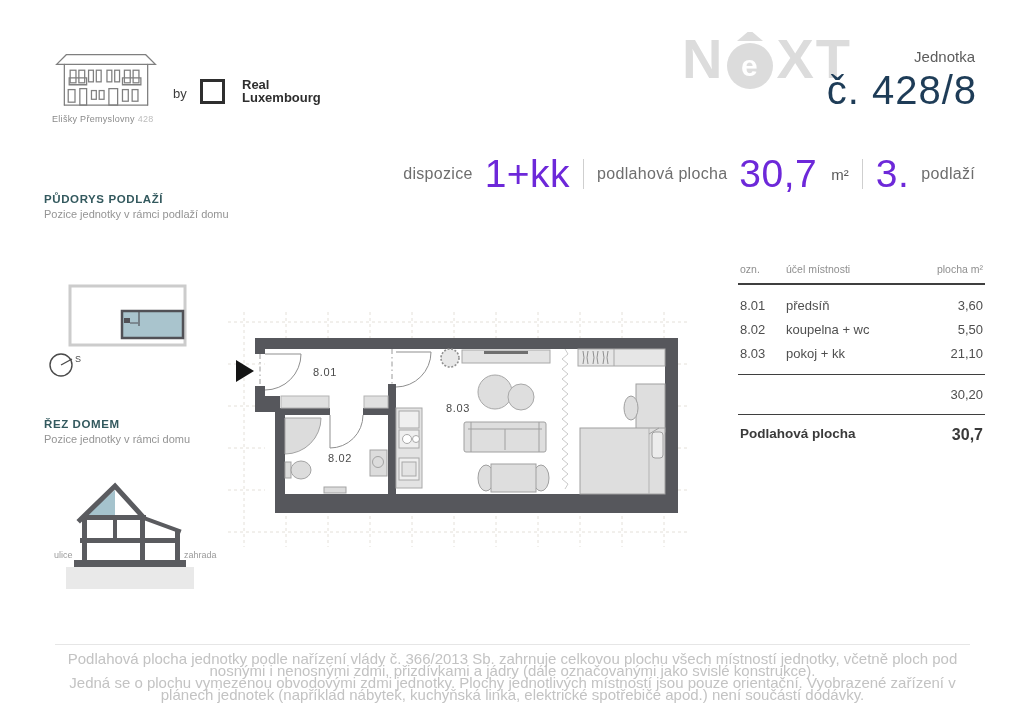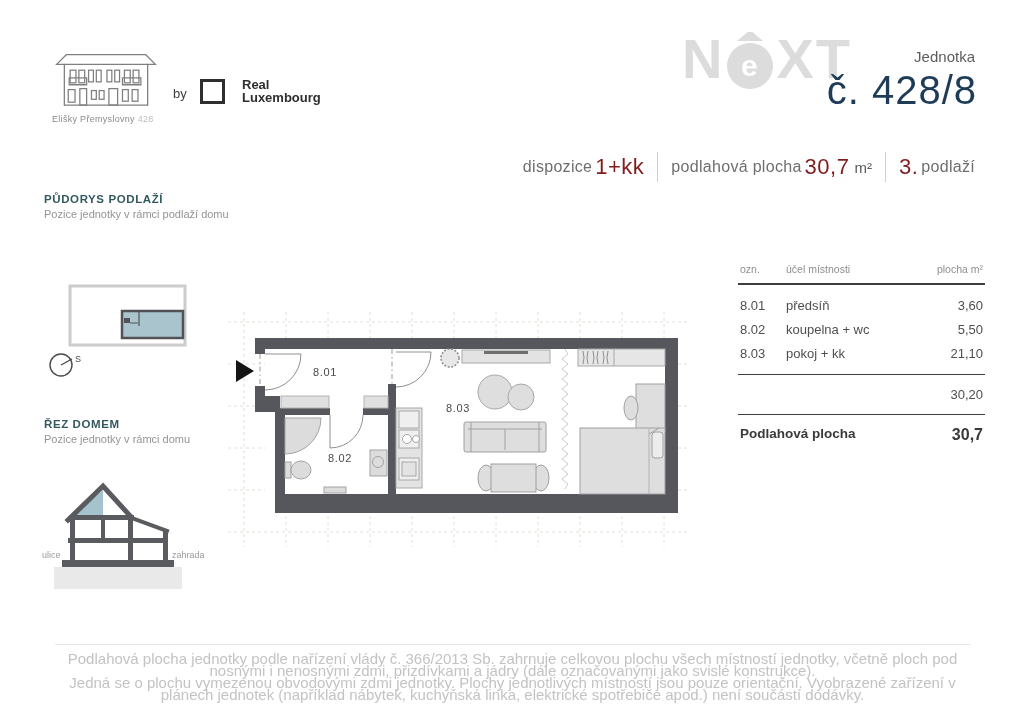--- a/index.html
+++ b/index.html
@@ -21,32 +21,32 @@
   .wm-disc .e { color:#ffffff; font-size:30px; font-weight:800; line-height:1; }
   .wm-hat { position:absolute; left:50%; top:-13px; transform:translateX(-50%); width:0; height:0; border-left:13px solid transparent; border-right:13px solid transparent; border-bottom:11px solid #dcdcdc; }
   .wm-hat-inner { position:absolute; left:50%; top:-6px; transform:translateX(-50%); width:0; height:0; border-left:9px solid transparent; border-right:9px solid transparent; border-bottom:8px solid #ffffff; }
 
   .unit-label { position:absolute; right:49px; top:48px; font-size:15px; color:#5c5c5c; text-align:right; }
   .unit-number { position:absolute; right:47px; top:68px; font-size:40px; color:#1e3c57; letter-spacing:1px; text-align:right; }
 
   
   .summary { position:absolute; right:49px; top:152px; display:flex; align-items:center; gap:13px; }
   .sum-label { font-size:16px; color:#6e6e6e; letter-spacing:.3px; }
-  .sum-value { font-size:22px; color:#7f1d1d; font-weight:500; letter-spacing:.5px; }
+  .sum-value { font-size:39px; color:#6d28d9; font-weight:500; letter-spacing:.5px; }
   .sum-unit { font-size:15px; color:#595959; margin-left:2px; }
   .sum-sep { width:1px; height:30px; background:#cfcfcf; }
-  .sum-item { display:flex; align-items:center; gap:3px; }
+  .sum-item { display:flex; align-items:center; gap:12px; }
 
   
   .side-sec-title { font-size:11.5px; font-weight:700; letter-spacing:.6px; color:#33595e; }
   .side-sec-sub { font-size:11px; color:#949494; margin-top:3px; }
   .sec1 { position:absolute; left:44px; top:193px; }
   .sec2 { position:absolute; left:44px; top:418px; }
   .minimap { position:absolute; left:40px; top:278px; }
-  .xsection { position:absolute; left:24px; top:468px; }
+  .xsection { position:absolute; left:36px; top:468px; }
 
   
   .plan { position:absolute; left:228px; top:312px; }
   .room-label { font-size:11px; fill:#4a4a4a; letter-spacing:.6px; font-family:"Liberation Sans", sans-serif; }
 
   
   .areas { position:absolute; left:738px; top:263px; width:247px; font-size:13px; color:#4f4f4f; }
   .t-head { display:grid; grid-template-columns:46px 1fr auto; padding:0 2px 8px 2px; font-size:10.5px; color:#8f8f8f; }
   .t-head .c3 { text-align:right; }
   .t-rule-heavy { border-top:2px solid #3f3f3f; }

